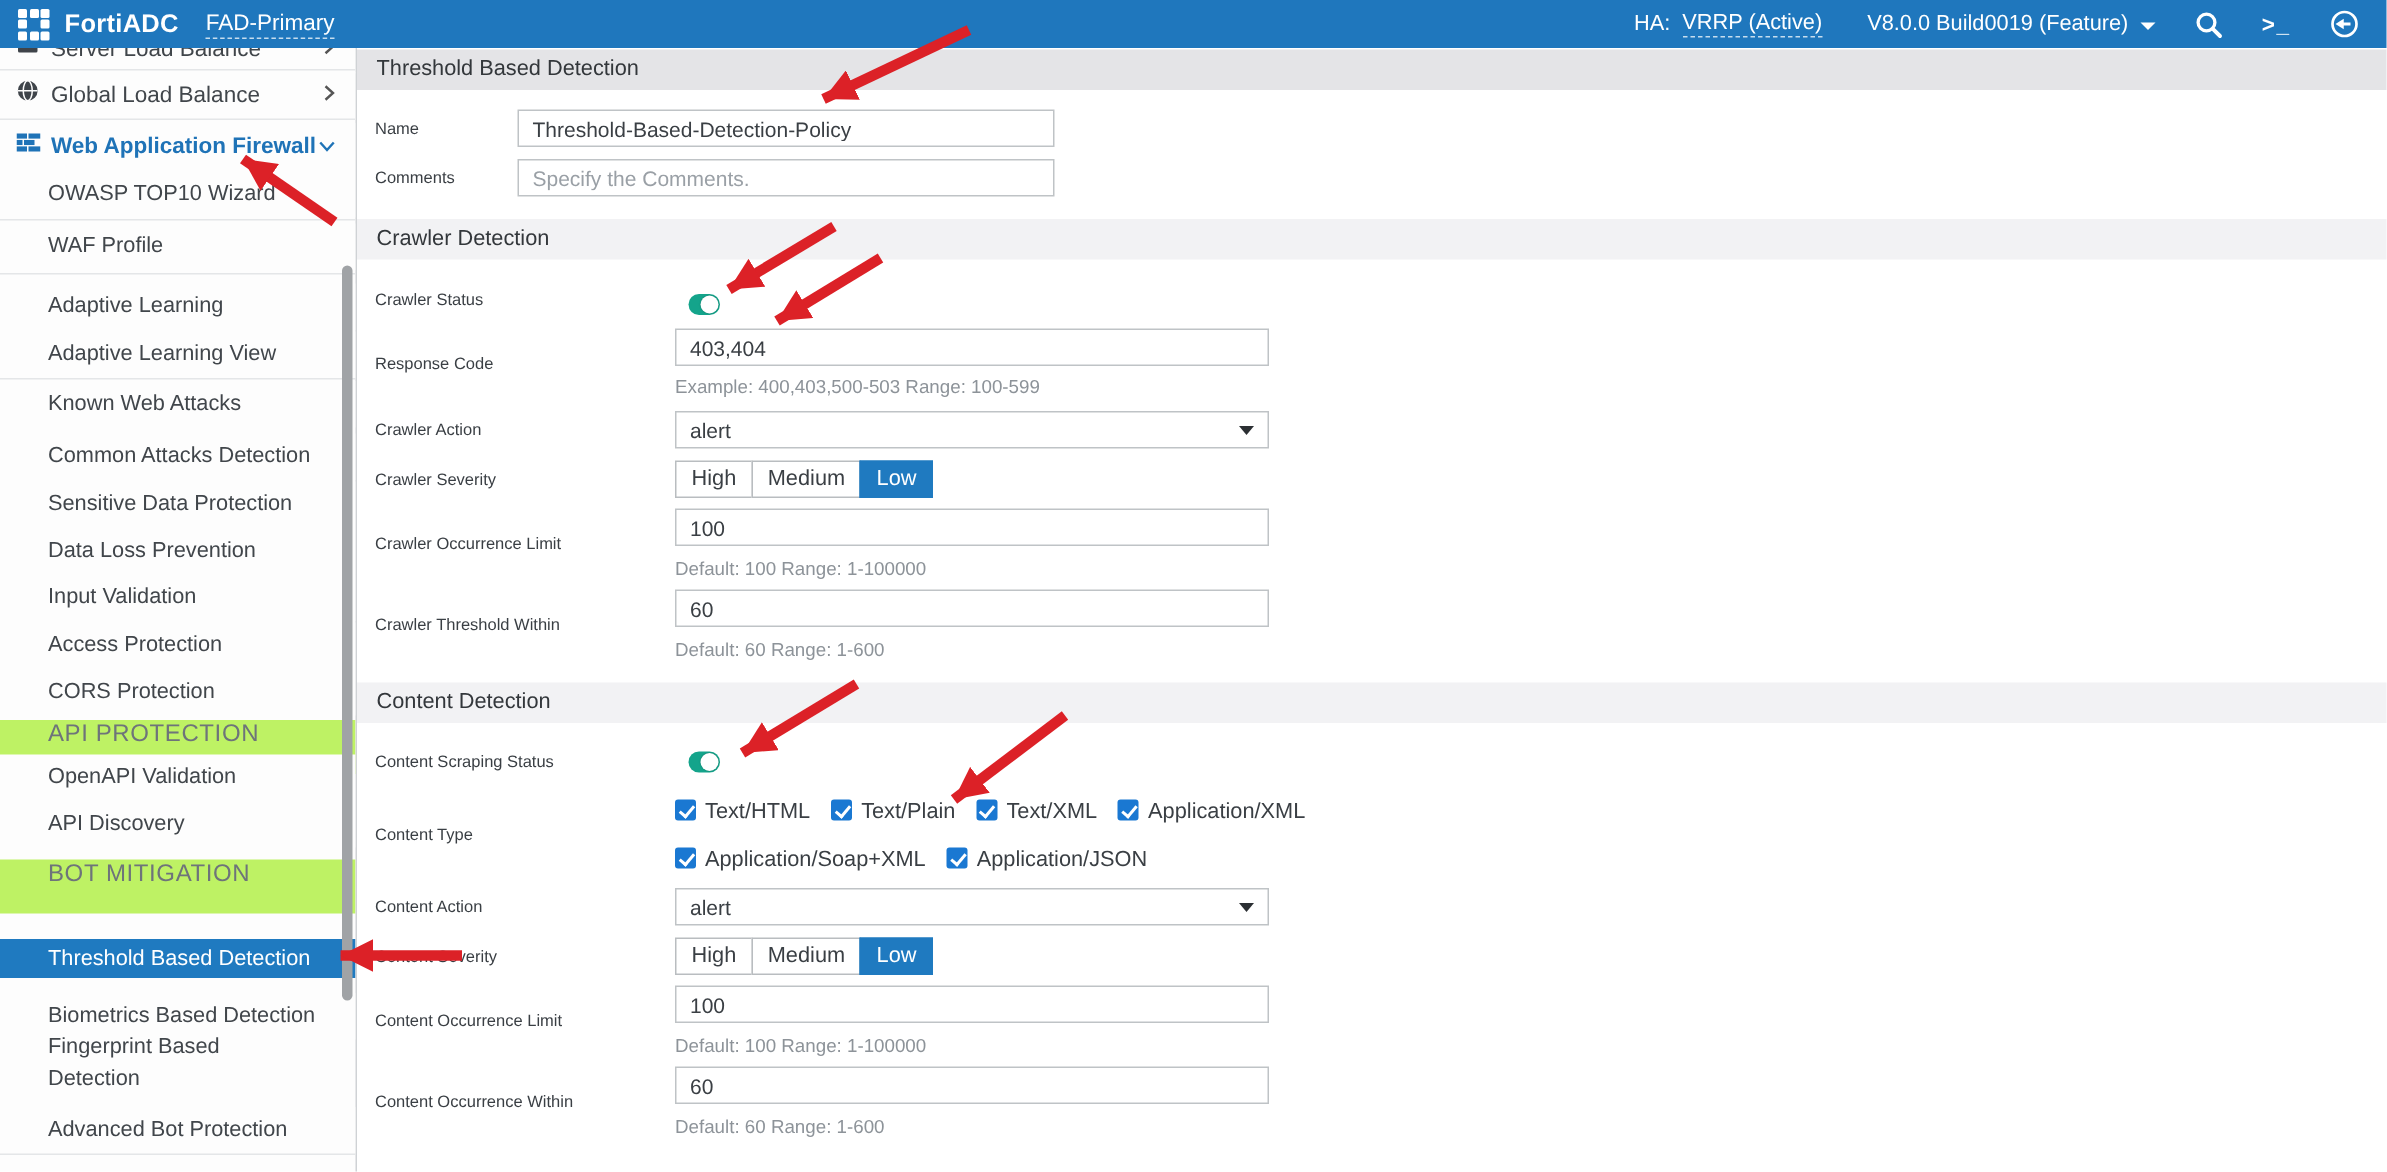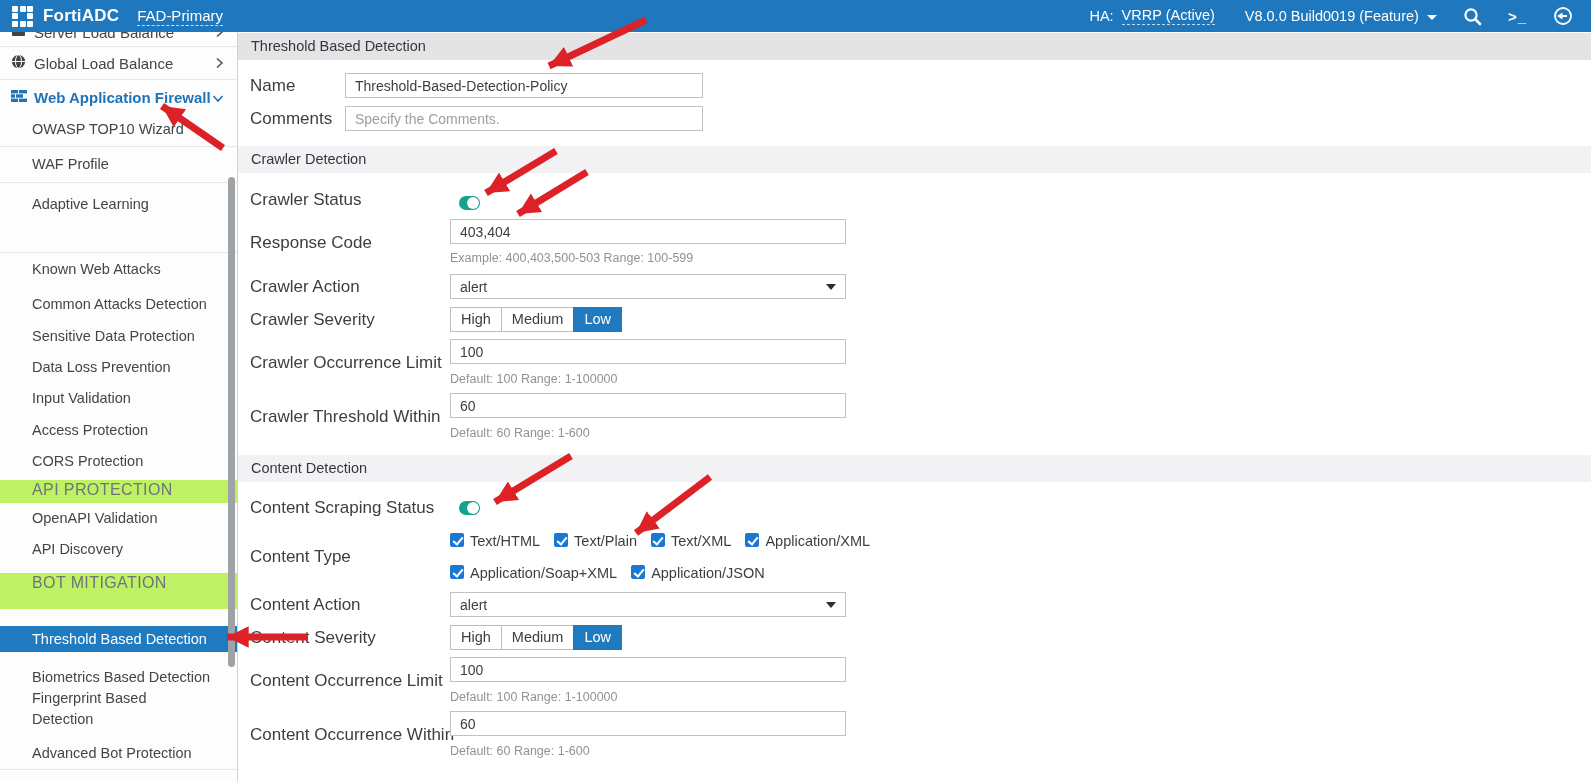--- a/index.html
+++ b/index.html
@@ -46,21 +46,21 @@
   .side-scroll { position:absolute; right:2px; top:145px; width:7px; height:490px;
                  background:#a0a3a6; border-radius:4px; }
 
   
   .main { position:absolute; left:238px; top:32px; width:1353px; height:749px; background:#fff; }
   .band { position:absolute; left:0; width:1353px; height:27px; line-height:27px;
           padding-left:13px; font-size:14.5px; color:#33373b; }
   .band.dark { background:#e4e4e7; }
   .band.lite { background:#f2f2f4; }
 
-  .flabel { position:absolute; left:12px; transform:translateY(-50%); font-size:17px; color:#3a3f44;
+  .flabel { position:absolute; left:12px; transform:translateY(-50%); font-size:11px; color:#3a3f44;
             white-space:nowrap; }
   .tinput { position:absolute; left:212px; width:396px; height:25px; border:1px solid #bfc3c6;
             background:#fff; font-family:"Liberation Sans",sans-serif; font-size:14px; color:#3a3f44;
             padding:0 9px; outline:none; }
   .tinput.namew { left:107px; width:358px; }
   .tinput::placeholder { color:#9aa0a6; }
   .hint { position:absolute; left:212px; transform:translateY(-50%); font-size:12.5px; color:#8d9399;
           white-space:nowrap; }
   .dropdown { position:absolute; left:212px; width:396px; height:25px; border:1px solid #bfc3c6;
               background:#fff; display:flex; align-items:center; justify-content:space-between;
@@ -182,20 +182,21 @@
           <polyline points="1.5,2 6,7 10.5,2" fill="none" stroke="#1f73b7" stroke-width="1.6"></polyline>
         </svg>
     </span>
   </div>
 
   <div class="side-item" style="top:82px">OWASP TOP10 Wizard</div>
   <div class="side-div" style="top:114px"></div>
   <div class="side-item" style="top:117px">WAF Profile</div>
   <div class="side-div" style="top:150px"></div>
   <div class="side-item" style="top:157px">Adaptive Learning</div>
+  <div class="side-item" style="top:189px">Adaptive Learning View</div>
   <div class="side-div" style="top:220px"></div>
   <div class="side-item" style="top:222px">Known Web Attacks</div>
   <div class="side-item" style="top:257px">Common Attacks Detection</div>
   <div class="side-item" style="top:289px">Sensitive Data Protection</div>
   <div class="side-item" style="top:320px">Data Loss Prevention</div>
   <div class="side-item" style="top:351px">Input Validation</div>
   <div class="side-item" style="top:383px">Access Protection</div>
   <div class="side-item" style="top:414px">CORS Protection</div>
 
   <div class="side-section" style="top:448px">API PROTECTION</div>

